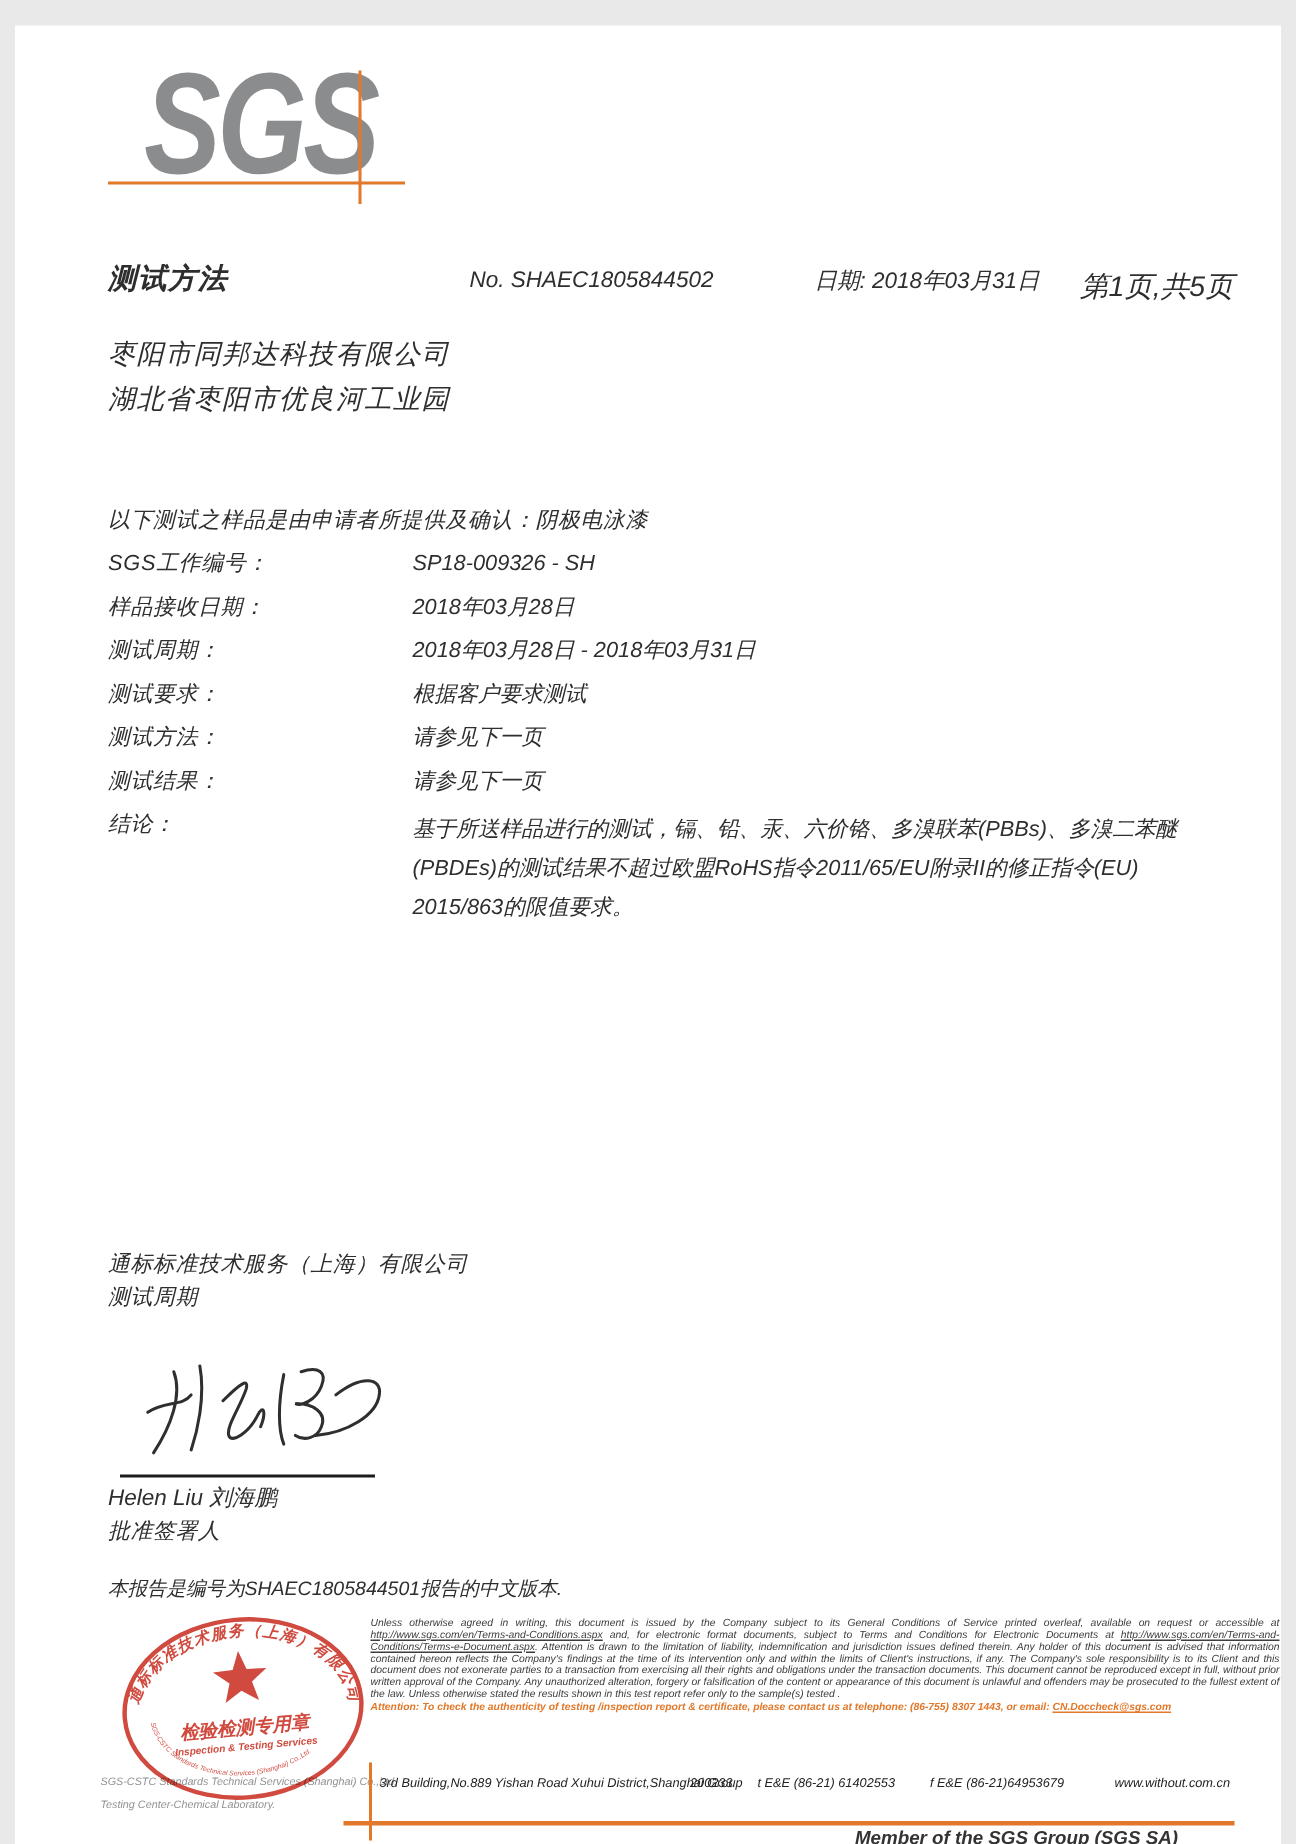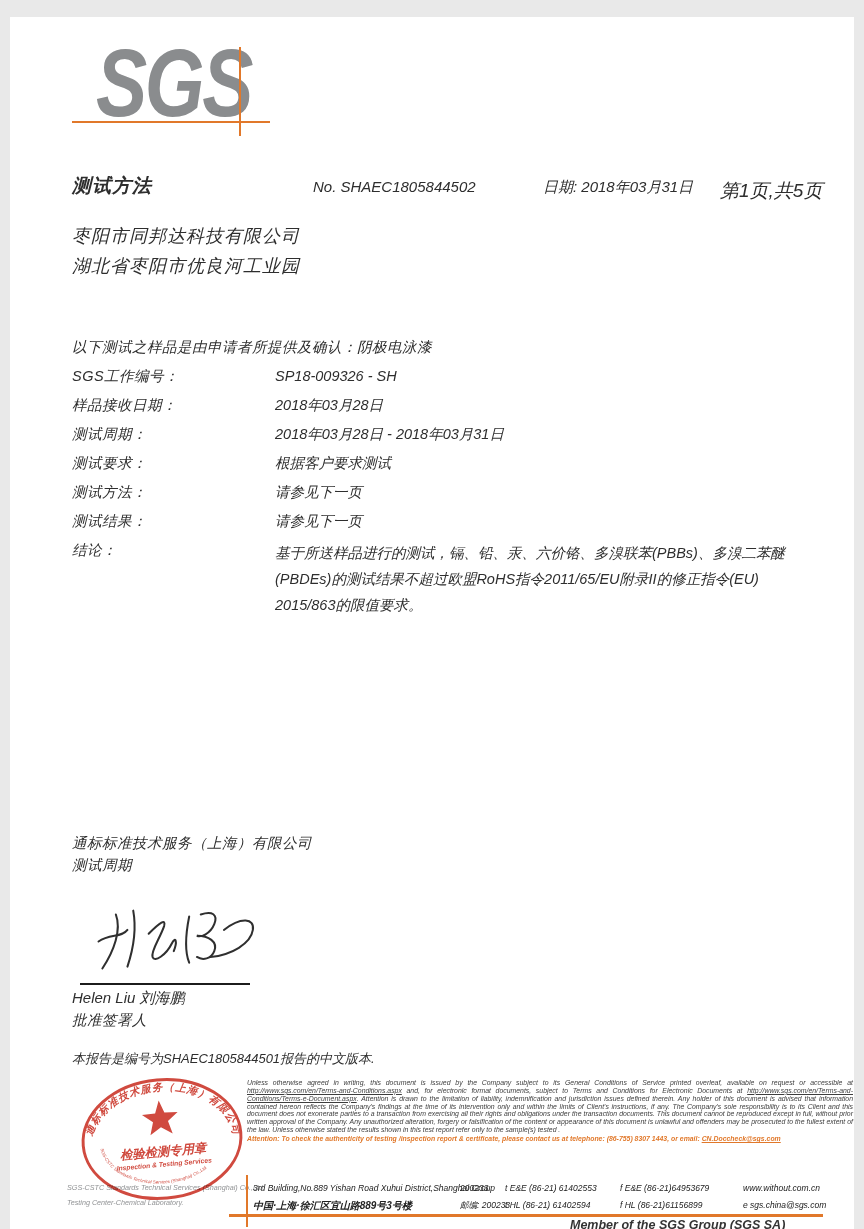--- a/index.html
+++ b/index.html
@@ -163,23 +163,16 @@
   </div>
 
   <div class="foot-vline"></div>
   <div class="addr-row1">
     <span class="a-addr">3rd Building,No.889 Yishan Road Xuhui District,Shanghai Group</span>
     <span class="a-zip">200233</span>
     <span class="a-tel">t E&amp;E (86-21) 61402553</span>
     <span class="a-fax">f E&amp;E (86-21)64953679</span>
     <span class="a-right">www.without.com.cn</span>
   </div>
-  <div class="addr-row2">
-    <span class="a-addr">中国·上海·徐汇区宜山路889号3号楼</span>
-    <span class="a-zip">邮编: 200233</span>
-    <span class="a-tel">t HL (86-21) 61402594</span>
-    <span class="a-fax">f HL (86-21)61156899</span>
-    <span class="a-right">e sgs.china@sgs.com</span>
-  </div>
   <div class="foot-hline"></div>
   <div class="member">Member of the SGS Group (SGS SA)</div>
 
 </div>
 
 </body></html>

